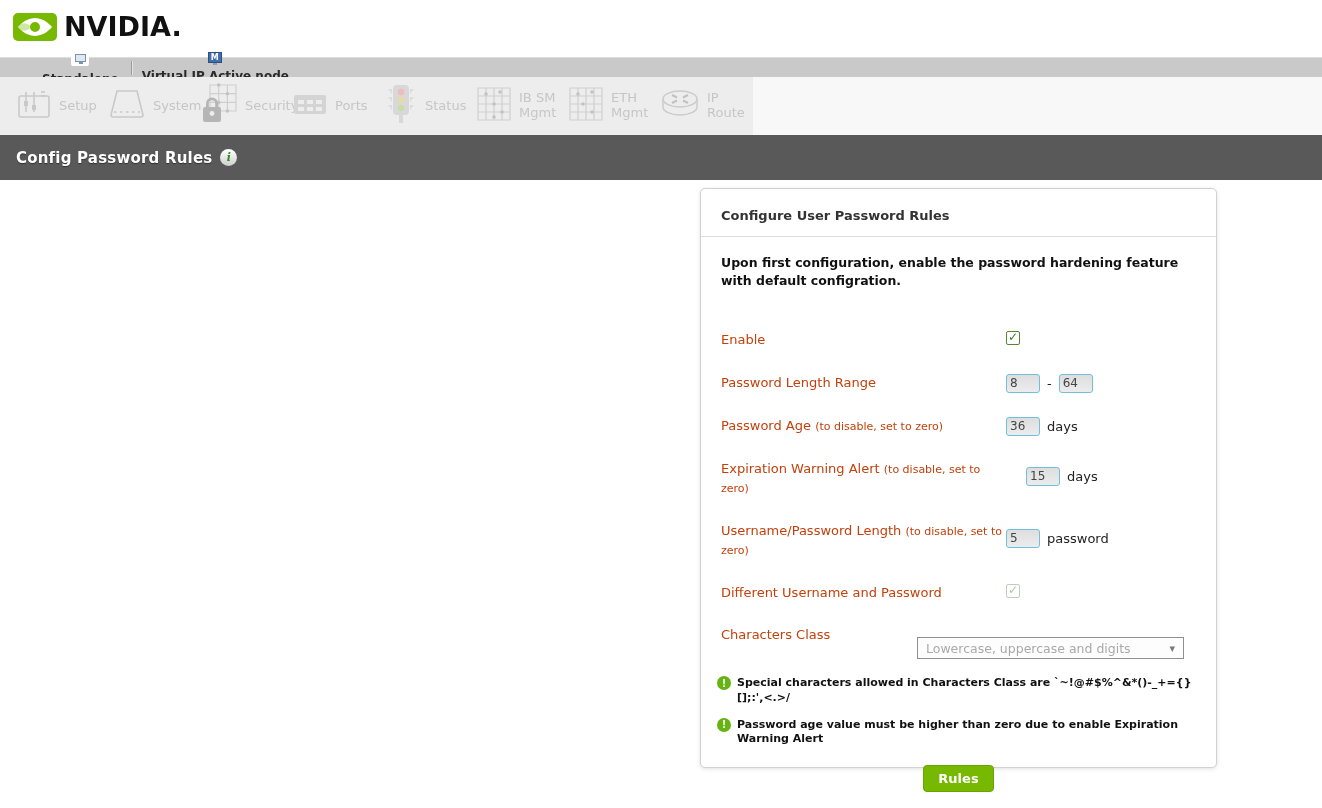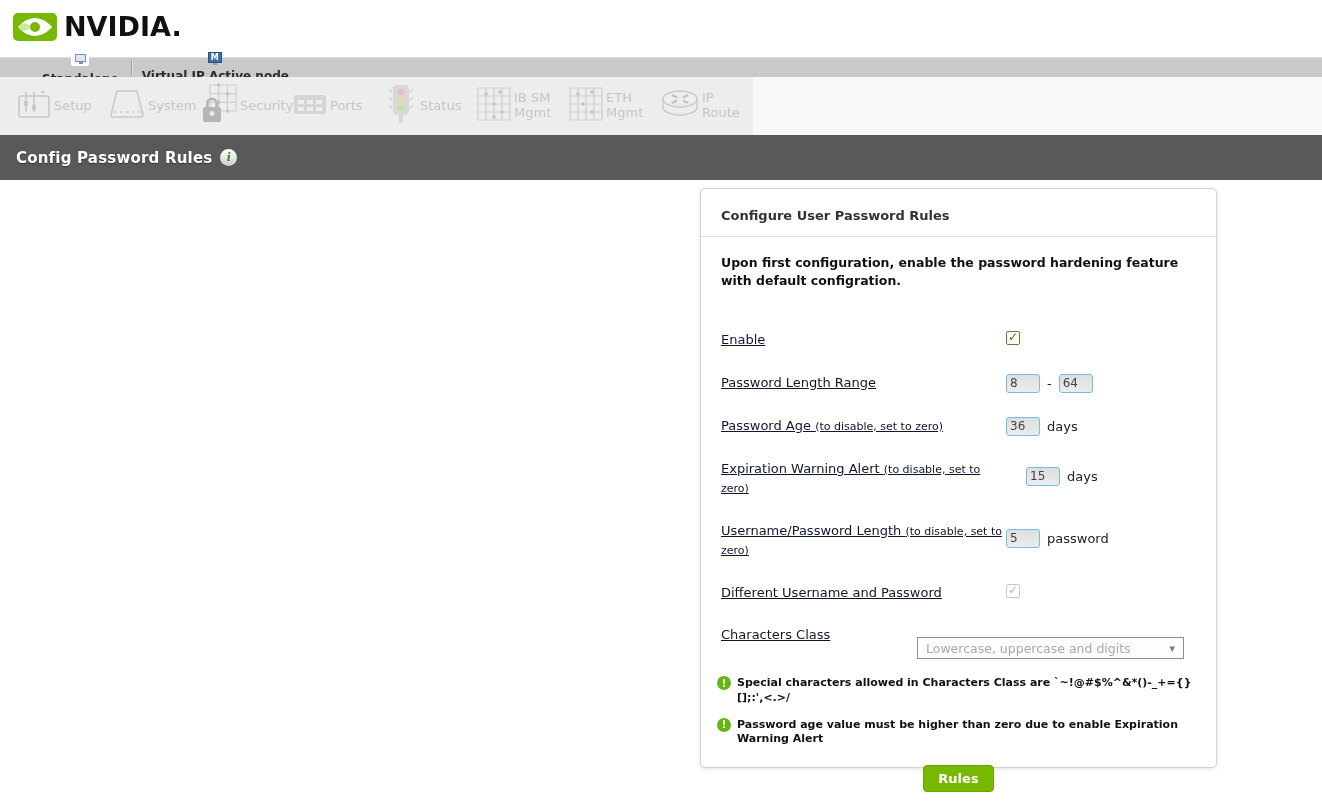--- a/index.html
+++ b/index.html
@@ -21,42 +21,42 @@
   .mini-monitor::after { content:""; position:absolute; left:3px; bottom:-3px; width:4px; height:2px; background:#7d93ab; }
   .vip-monitor { width:14px; height:11px; background:#3f6fb0; border:1px solid #2d4f7d; color:#fff;
                  font-size:8px; font-weight:bold; display:flex; align-items:center; justify-content:center;
                  position:relative; margin-right:1px;}
   .vip-monitor::after { content:""; position:absolute; left:4px; bottom:-3px; width:4px; height:2px; background:#8d9cb1; }
   .tab-divider { width:1px; height:14px; background:#9a9a9a; margin:0 10px 0 12px; box-shadow:1px 0 0 #e4e4e4; }
 
   
   .toolbar { height:58px; background:#f8f8f8; display:flex; }
   .toolbar-left { width:753px; height:100%; background:#ededed; display:flex; align-items:center; padding-left:14px; }
-  .nav-item { display:flex; align-items:center; width:92px; flex:none; color:#c6c6c6;
+  .nav-item { display:flex; align-items:center; gap:5px; width:92px; flex:none; color:#c6c6c6;
               font-size:13px; line-height:1.15; cursor:default; }
   .nav-item svg { flex:none; }
   .nav-label { white-space:pre-line; }
 
   
   .page-header { height:45px; background:#595959; display:flex; align-items:center; padding-left:16px; gap:8px; }
   .page-title { color:#fff; font-weight:bold; font-size:15px; text-shadow:0 1px 1px rgba(0,0,0,.45); letter-spacing:.2px; }
   .info-icon { width:17px; height:17px; border-radius:50%; background:linear-gradient(#ffffff,#cfcfcf);
                color:#2e8b1e; font:italic bold 11px "DejaVu Serif","Liberation Serif",serif;
                display:flex; align-items:center; justify-content:center; cursor:pointer; }
 
   
   .panel { position:absolute; left:700px; top:188px; width:517px; height:580px; background:#fff;
            border:1px solid #d2d2d2; border-radius:5px; box-shadow:0 1px 4px rgba(0,0,0,.12); padding:0 20px; }
   .panel-title { padding-top:19px; font-size:13px; font-weight:bold; color:#333; }
   .panel-sep { border:none; border-top:1px solid #ddd; margin:13px -20px 0 -20px; }
   .panel-intro { margin-top:17px; font-size:12.5px; font-weight:bold; color:#111; line-height:1.45;
                  max-width:468px; margin-bottom:40px; }
 
   .row { display:flex; align-items:flex-start; margin-bottom:23px; }
-  .row-label { width:285px; flex:none; font-size:13px; color:#0f172a; line-height:1.5;text-decoration:underline; }
+  .row-label { width:285px; flex:none; font-size:13px; color:#c2410c; line-height:1.5; }
   .row-label .hint { font-size:11px; }
   .row-control { display:flex; align-items:center; gap:7px; font-size:13px; color:#222; padding-top:1px; }
 
   .num-input { width:34px; height:19px; border:1px solid #6fc0dc; border-radius:3px;
                background:linear-gradient(#dedede,#ececec); color:#444;
                font:12px "DejaVu Sans","Liberation Sans",sans-serif; padding:1px 3px; }
   .range-sep { color:#222; }
 
   .checkbox { width:14px; height:14px; background:#fff; border:1px solid #56872f; border-radius:2px;
               display:flex; align-items:center; justify-content:center; cursor:pointer;

